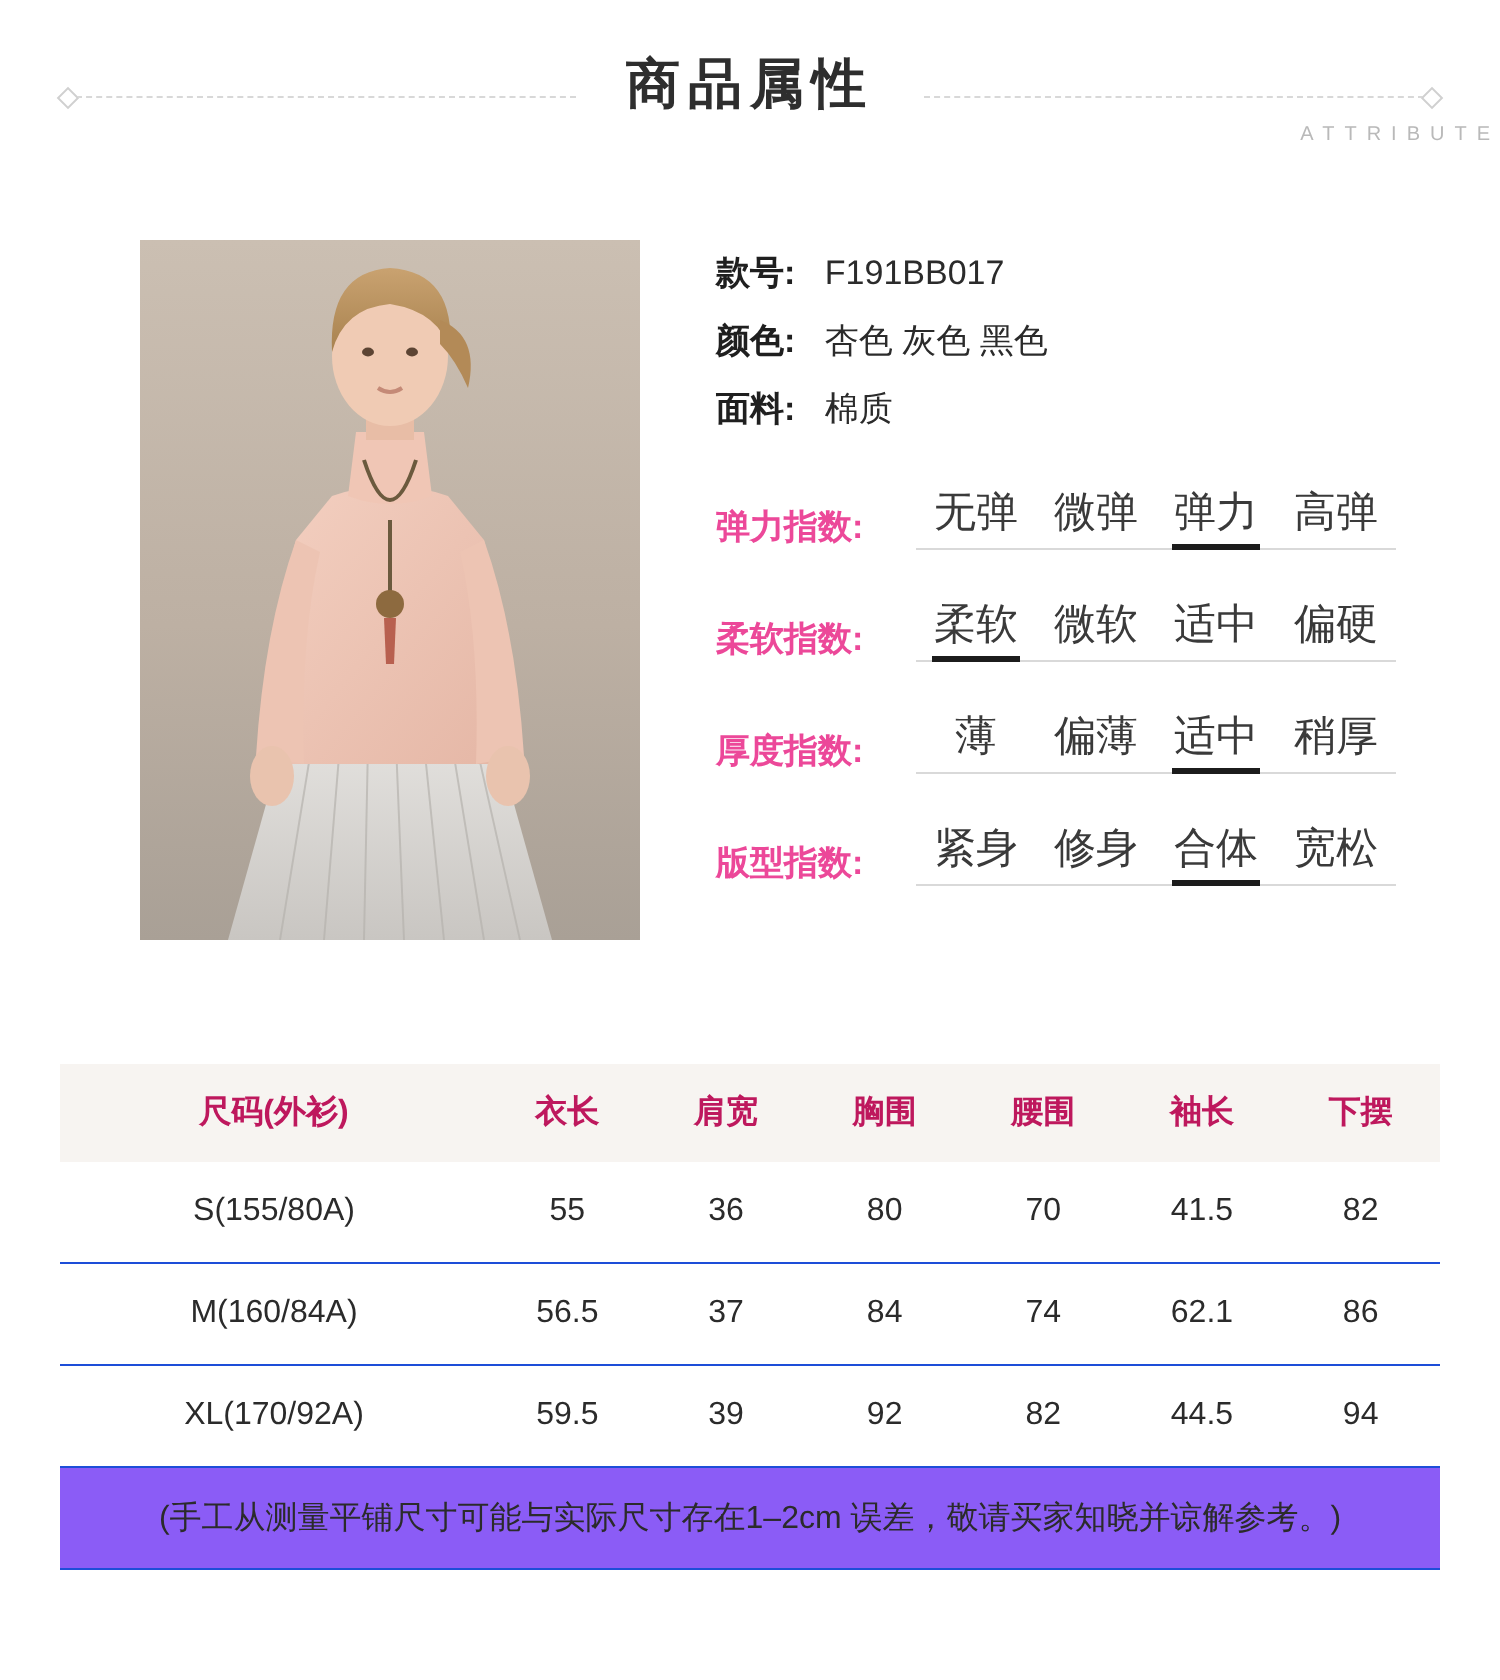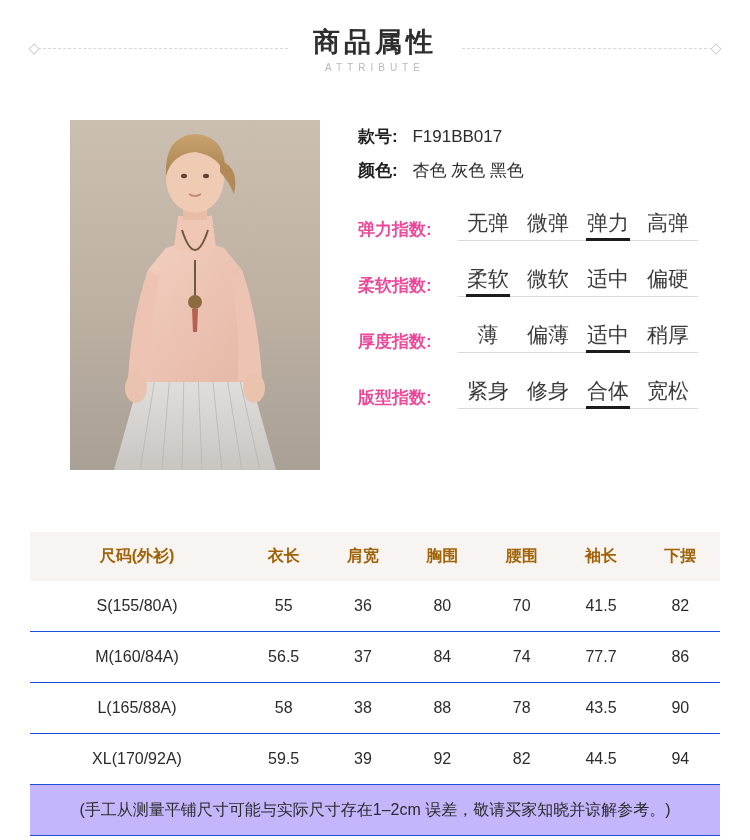--- a/index.html
+++ b/index.html
@@ -36,21 +36,21 @@
     font-size: 27px;
     letter-spacing: 4px;
     color: #2e2e2e;
     font-weight: bold;
   }
   .header-sub {
     position: absolute;
     left: 0;
     top: 62px;
     width: 750px;
-    text-align: center;
+    text-align: right;
     font-size: 10px;
     letter-spacing: 5px;
     color: #b9b9b9;
   }
   .rule {
     position: absolute;
     top: 48px;
     height: 1px;
     border-top: 1px dashed #d8d8d8;
   }
@@ -171,38 +171,38 @@
   }
   table.size-table {
     border-collapse: collapse;
     width: 690px;
     table-layout: fixed;
   }
   table.size-table th {
     background: #f7f4f1;
     font-size: 16px;
     font-weight: bold;
-    color: #a16207;
+    color: #be185d;
     height: 47px;
     text-align: center;
     border: none;
   }
   table.size-table td {
     height: 48px;
     text-align: center;
     font-size: 16px;
     color: #2b2b2b;
     border-bottom: 1px solid #1d4ed8;
   }
   table.size-table tr td:first-child,
   table.size-table tr th:first-child {
     width: 212px;
   }
   .note-row td {
-    background: #c4b5fd;
+    background: #8b5cf6;
     font-size: 13px;
     color: #6b6b6b;
     height: 40px;
     border-bottom: none;
     margin-left: 16px;
   }
 </style>
 </head>
 <body>
 
@@ -284,20 +284,24 @@
 
     <div class="info">
 
       <div class="spec-line">
         <span class="spec-label">款号:</span>
         <span class="spec-value" style="margin-left:10px;">F191BB017</span>
       </div>
       <div class="spec-line">
         <span class="spec-label">颜色:</span>
         <span class="spec-value" style="margin-left:10px;">杏色 灰色 黑色</span>
+      </div>
+      <div class="spec-line">
+        <span class="spec-label">面料:</span>
+        <span class="spec-value" style="margin-left:10px;">棉质</span>
       </div>
 
       <div class="index-rows">
 
         <div class="index-row">
           <div class="index-label">弹力指数:</div>
           <div class="index-scale">
             <div class="index-opts">
               <div class="index-opt">无弹</div>
               <div class="index-opt">微弹</div>
@@ -377,31 +381,22 @@
           <td>70</td>
           <td>41.5</td>
           <td>82</td>
         </tr>
         <tr>
           <td>M(160/84A)</td>
           <td>56.5</td>
           <td>37</td>
           <td>84</td>
           <td>74</td>
-          <td>77.7</td>
+          <td>62.1</td>
           <td>86</td>
-        </tr>
-        <tr>
-          <td>L(165/88A)</td>
-          <td>58</td>
-          <td>38</td>
-          <td>88</td>
-          <td>78</td>
-          <td>43.5</td>
-          <td>90</td>
         </tr>
         <tr>
           <td>XL(170/92A)</td>
           <td>59.5</td>
           <td>39</td>
           <td>92</td>
           <td>82</td>
           <td>44.5</td>
           <td>94</td>
         </tr>

